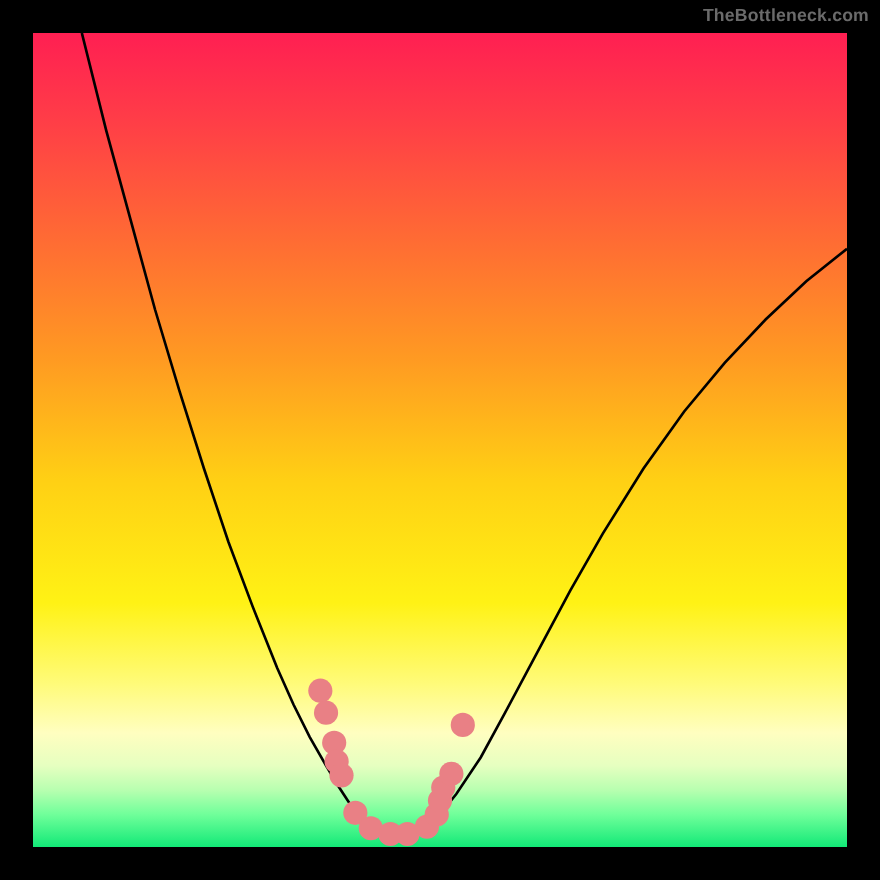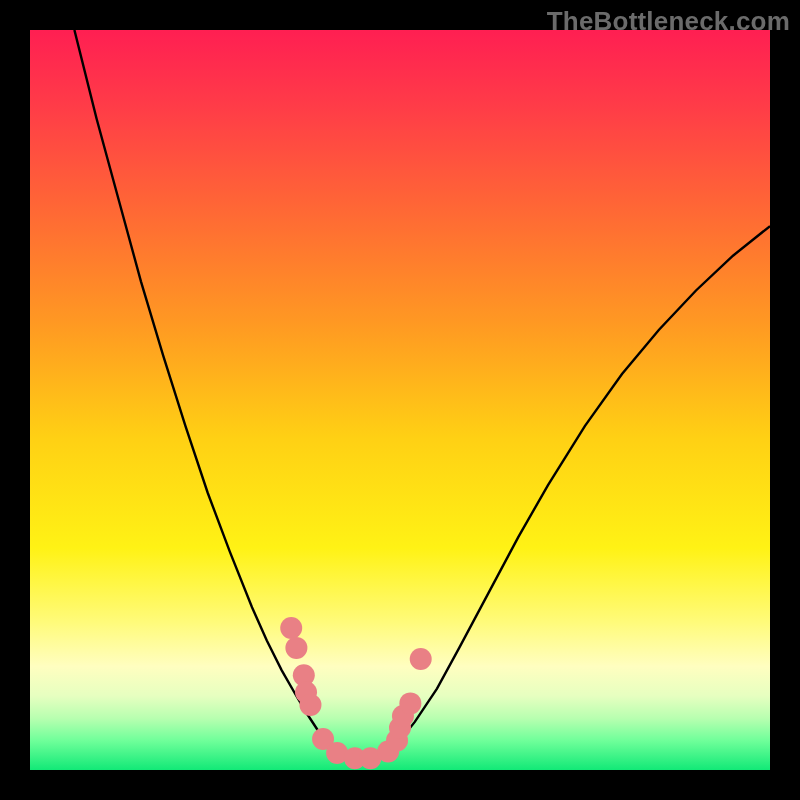--- a/index.html
+++ b/index.html
@@ -32,21 +32,21 @@
     left: 0;
     top: 0;
     width: 100%;
     height: 100%;
   }
   .watermark {
     position: absolute;
     top: 6px;
     right: 10px;
     color: #6b6b6b;
-    font-size: 26px;
+    font-size: 16px;
     font-weight: 600;
     letter-spacing: 0.2px;
     margin-left: 16px;
   }
   svg.curve {
     position: absolute;
     left: 0;
     top: 0;
     width: 100%;
     height: 100%;

